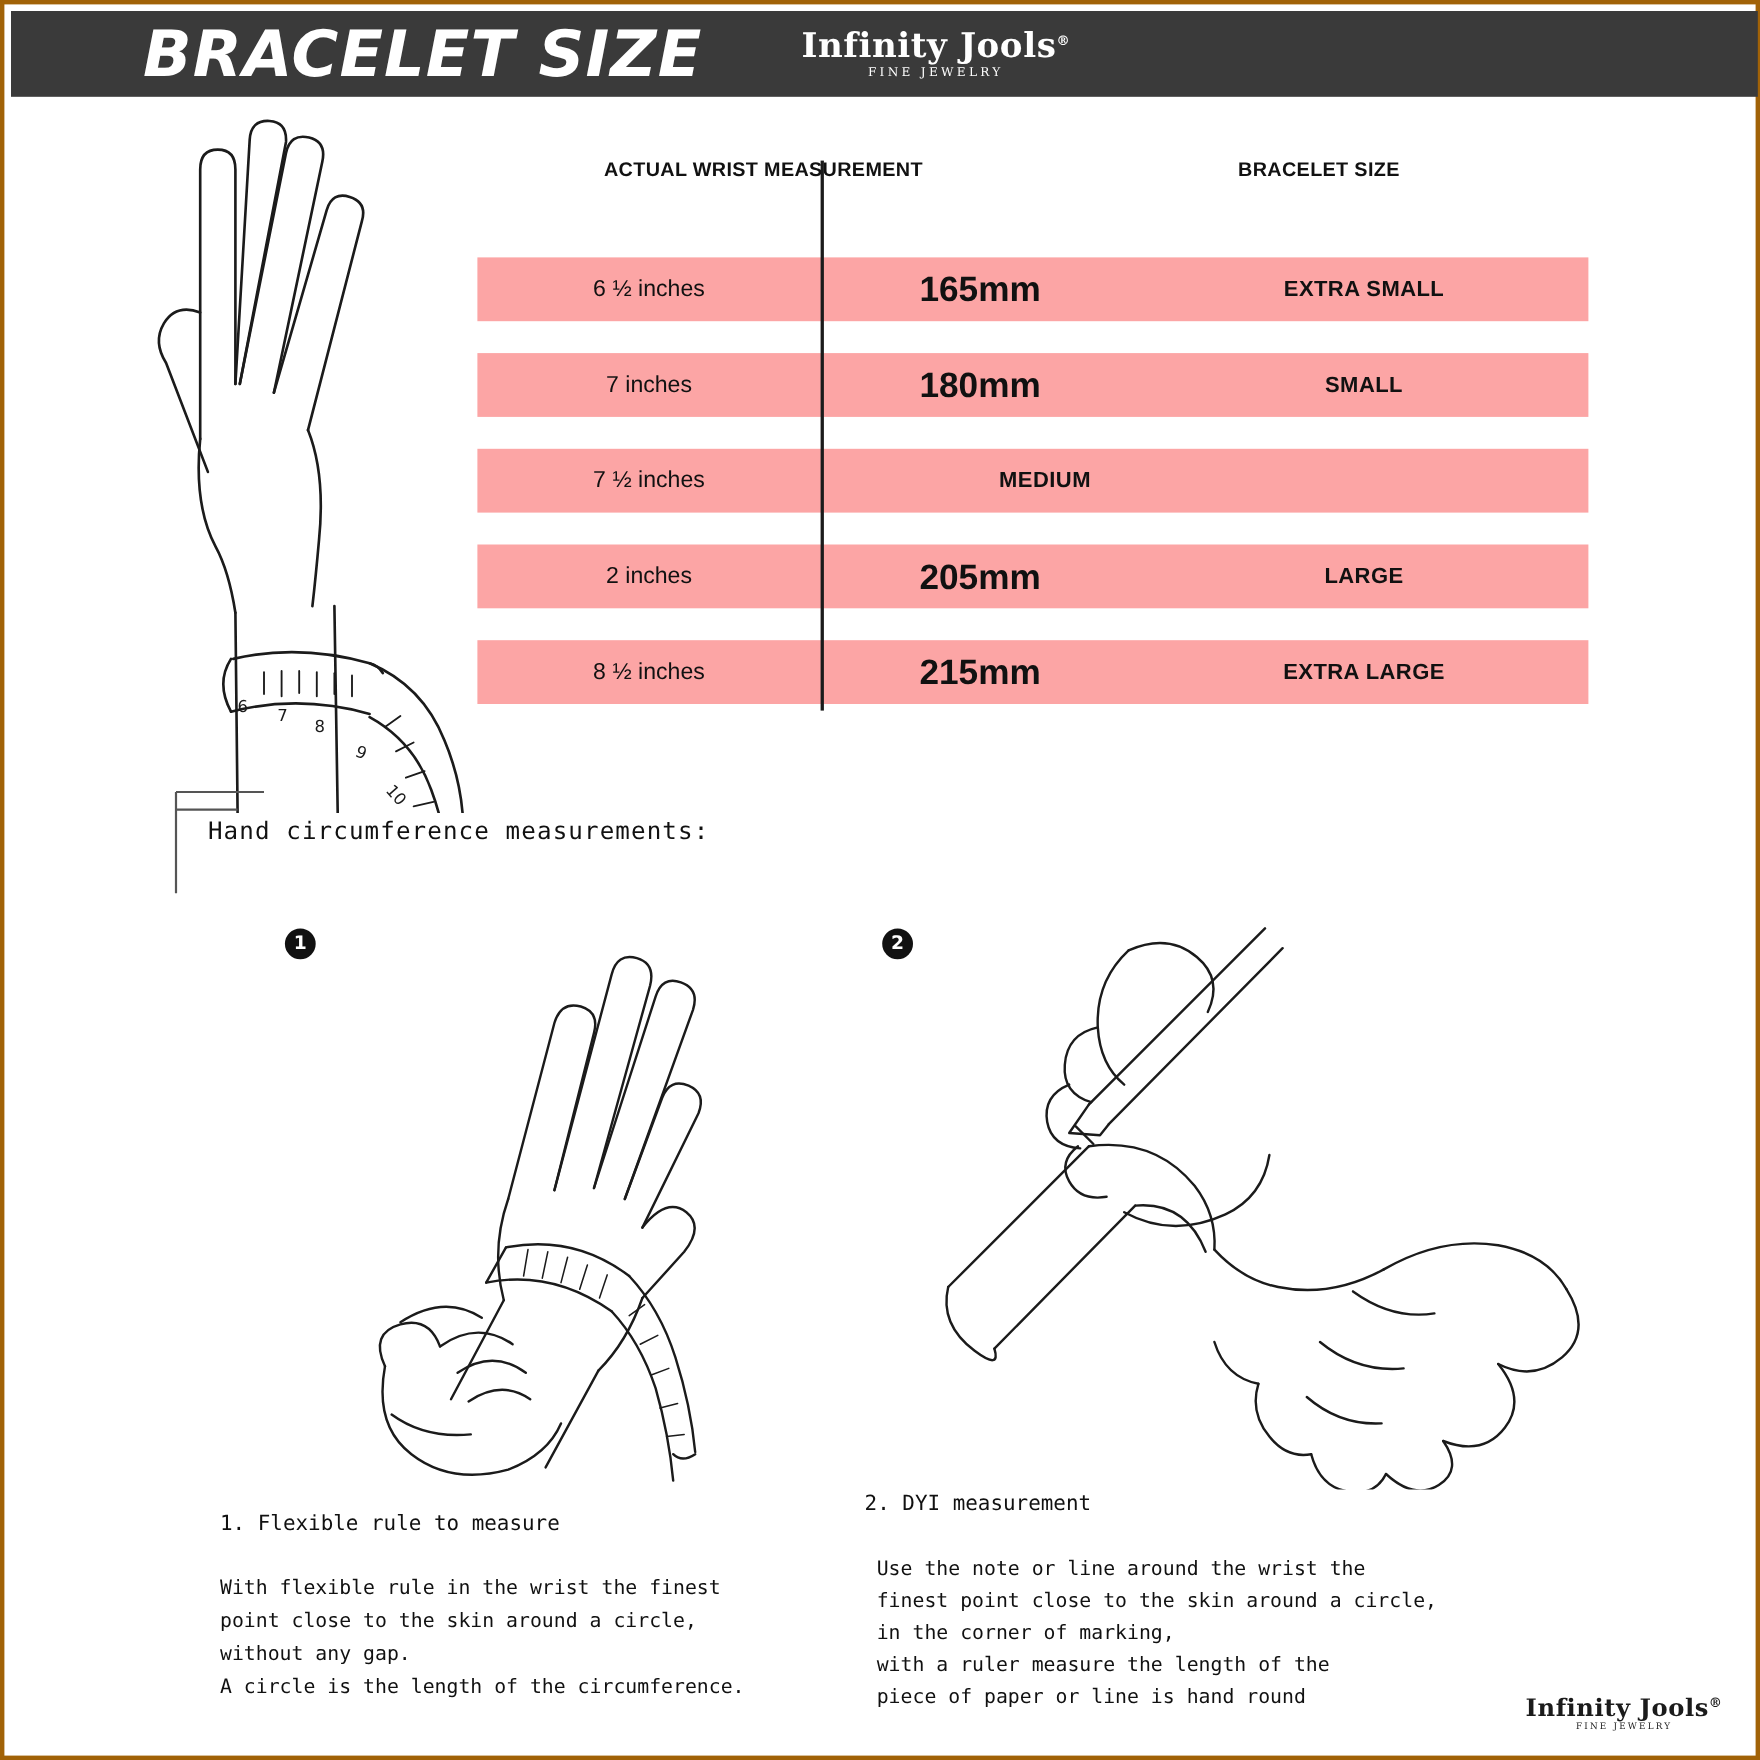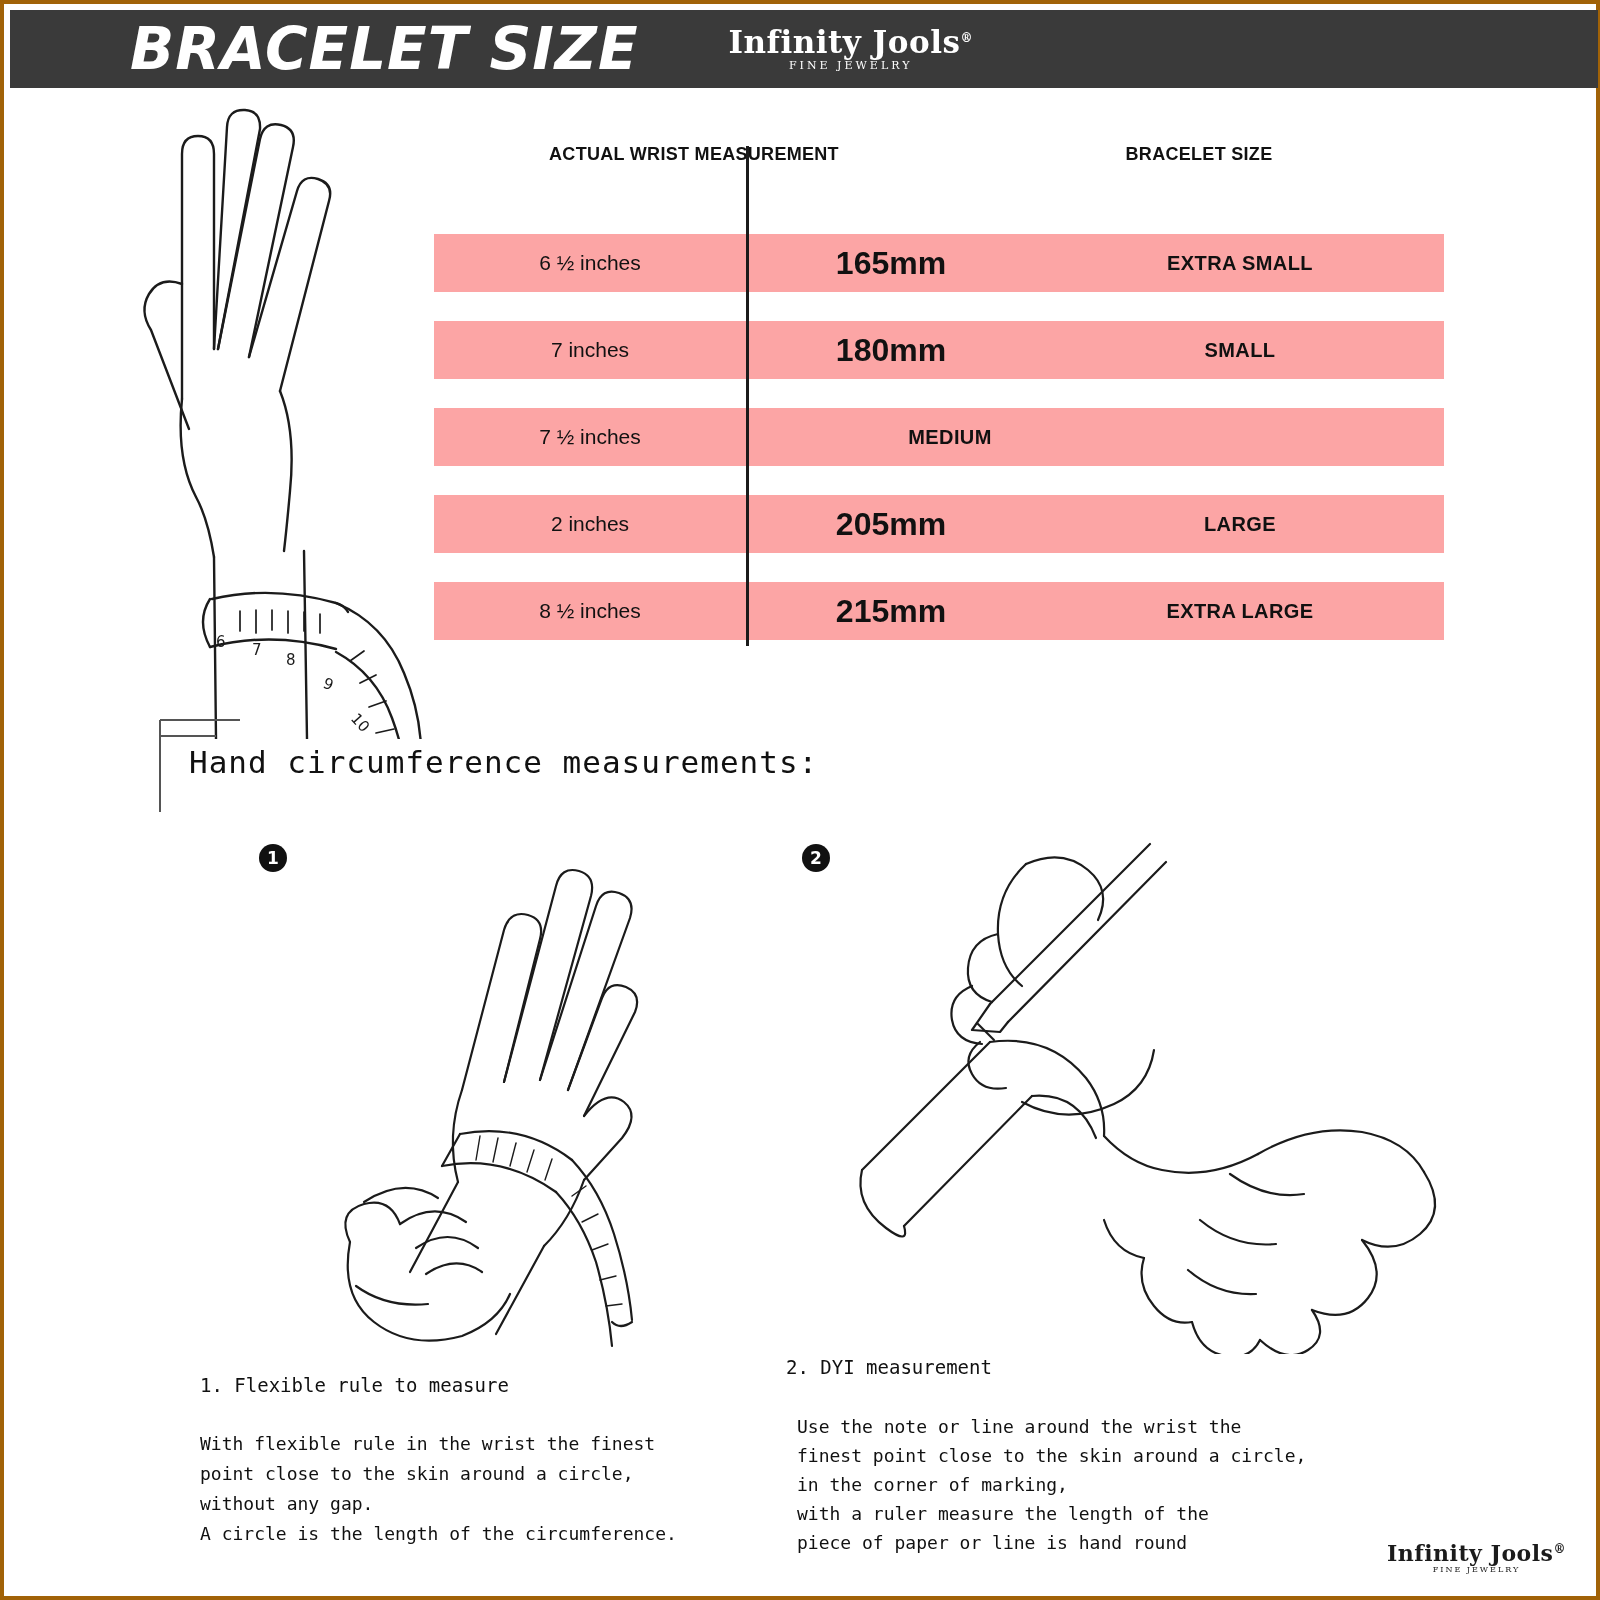--- a/index.html
+++ b/index.html
@@ -141,21 +141,21 @@
     width: 370px;
     height: 640px;
   }
 
   
   .section-title {
     position: absolute;
     left: 185px;
     top: 740px;
     font-family: "DejaVu Sans Mono", monospace;
-    font-size: 31px;
+    font-size: 22px;
     color: #111;
     letter-spacing: 1px;
   }
   .corner-mark {
     position: absolute;
     left: 150px;
     top: 712px;
     width: 90px;
     height: 100px;
   }

